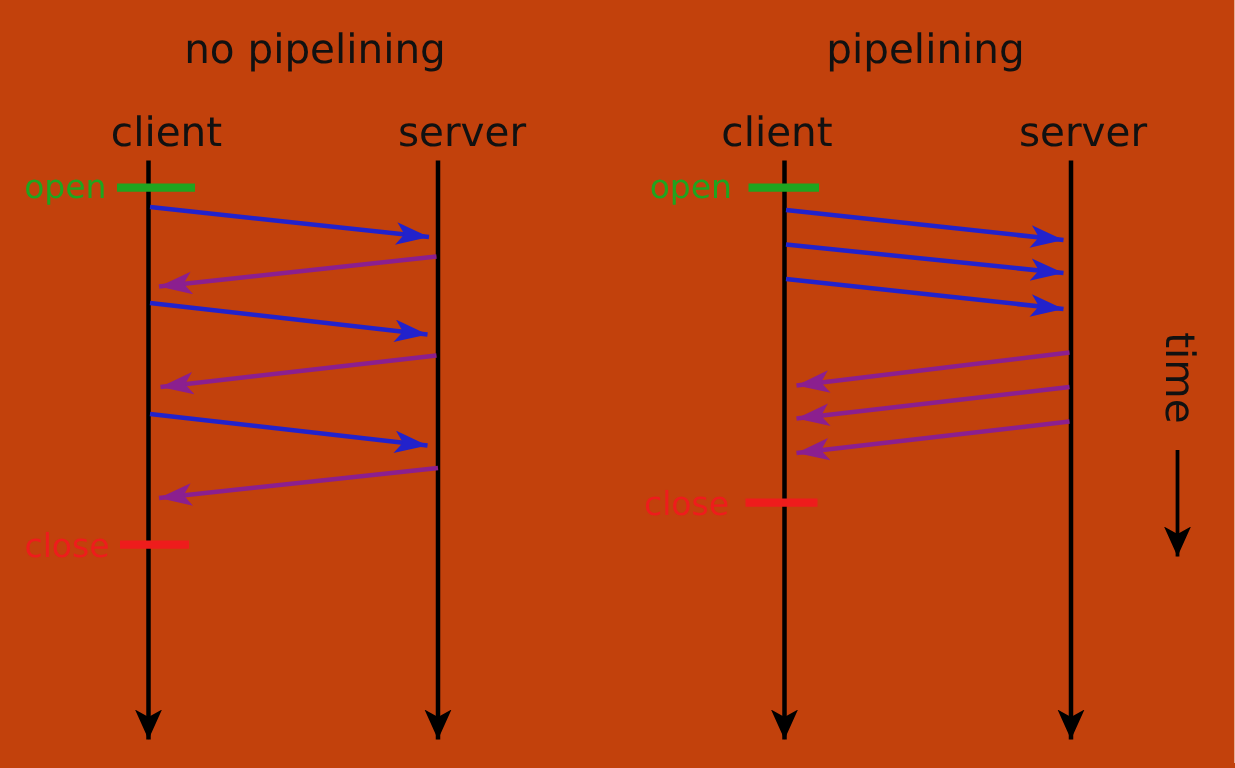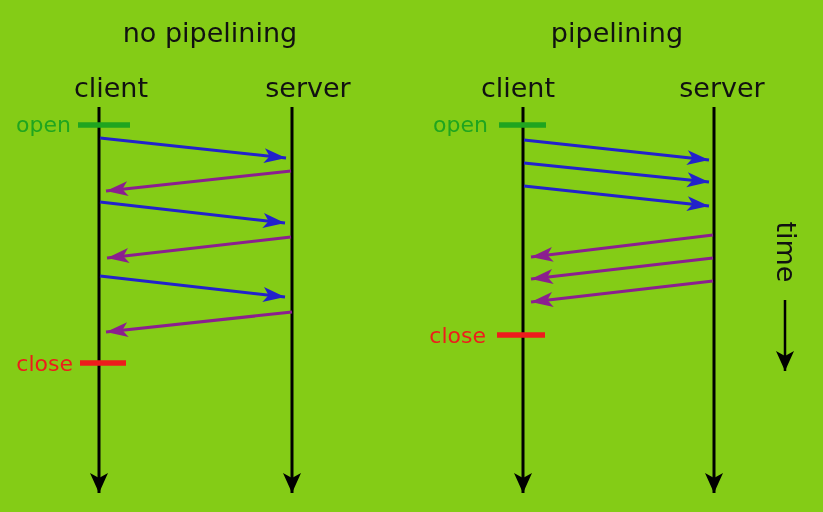--- a/index.html
+++ b/index.html
@@ -4,21 +4,21 @@
 <style>
   html, body {
     margin: 0;
     padding: 0;
     background: #ffffff;
   }
   .stage {
     position: relative;
     width: 823px;
     height: 512px;
-    background: #84cc16;
+    background: #c2410c;
     overflow: hidden;
     font-family: "DejaVu Sans", sans-serif;
   }
   svg text {
     font-family: "DejaVu Sans", sans-serif;
   }
   .title-text {
     font-size: 27px;
     fill: #111111;
   }

